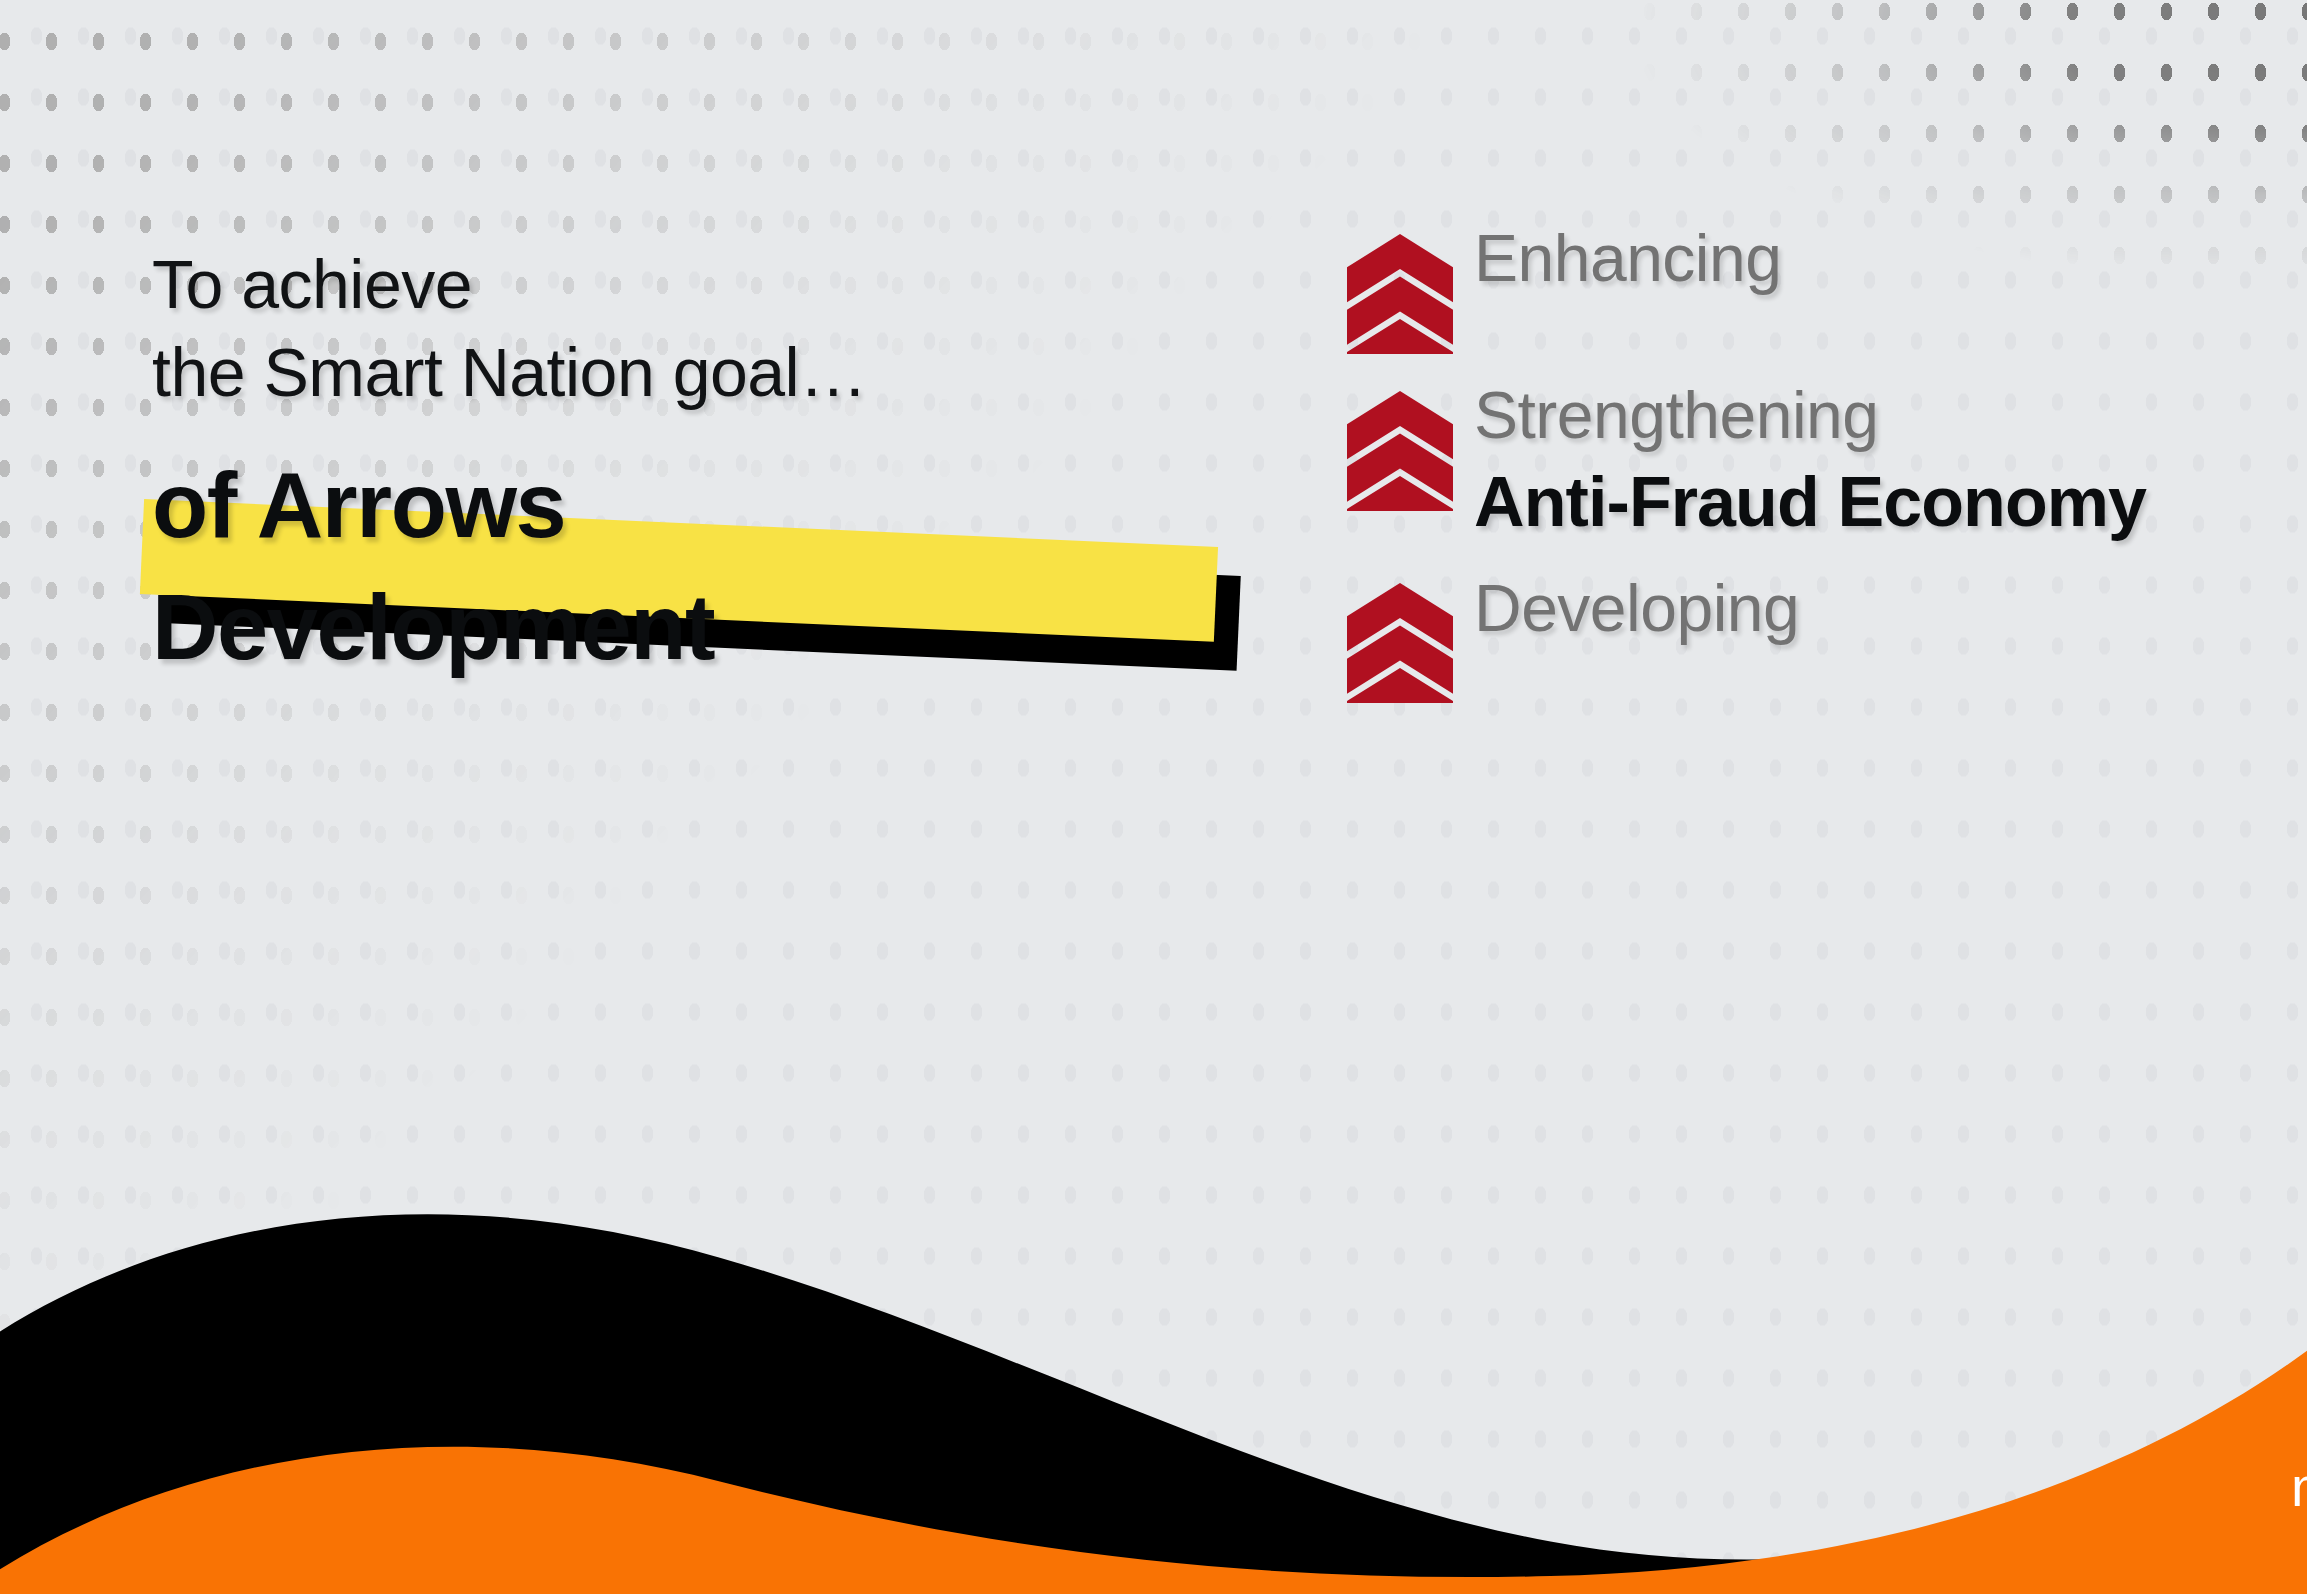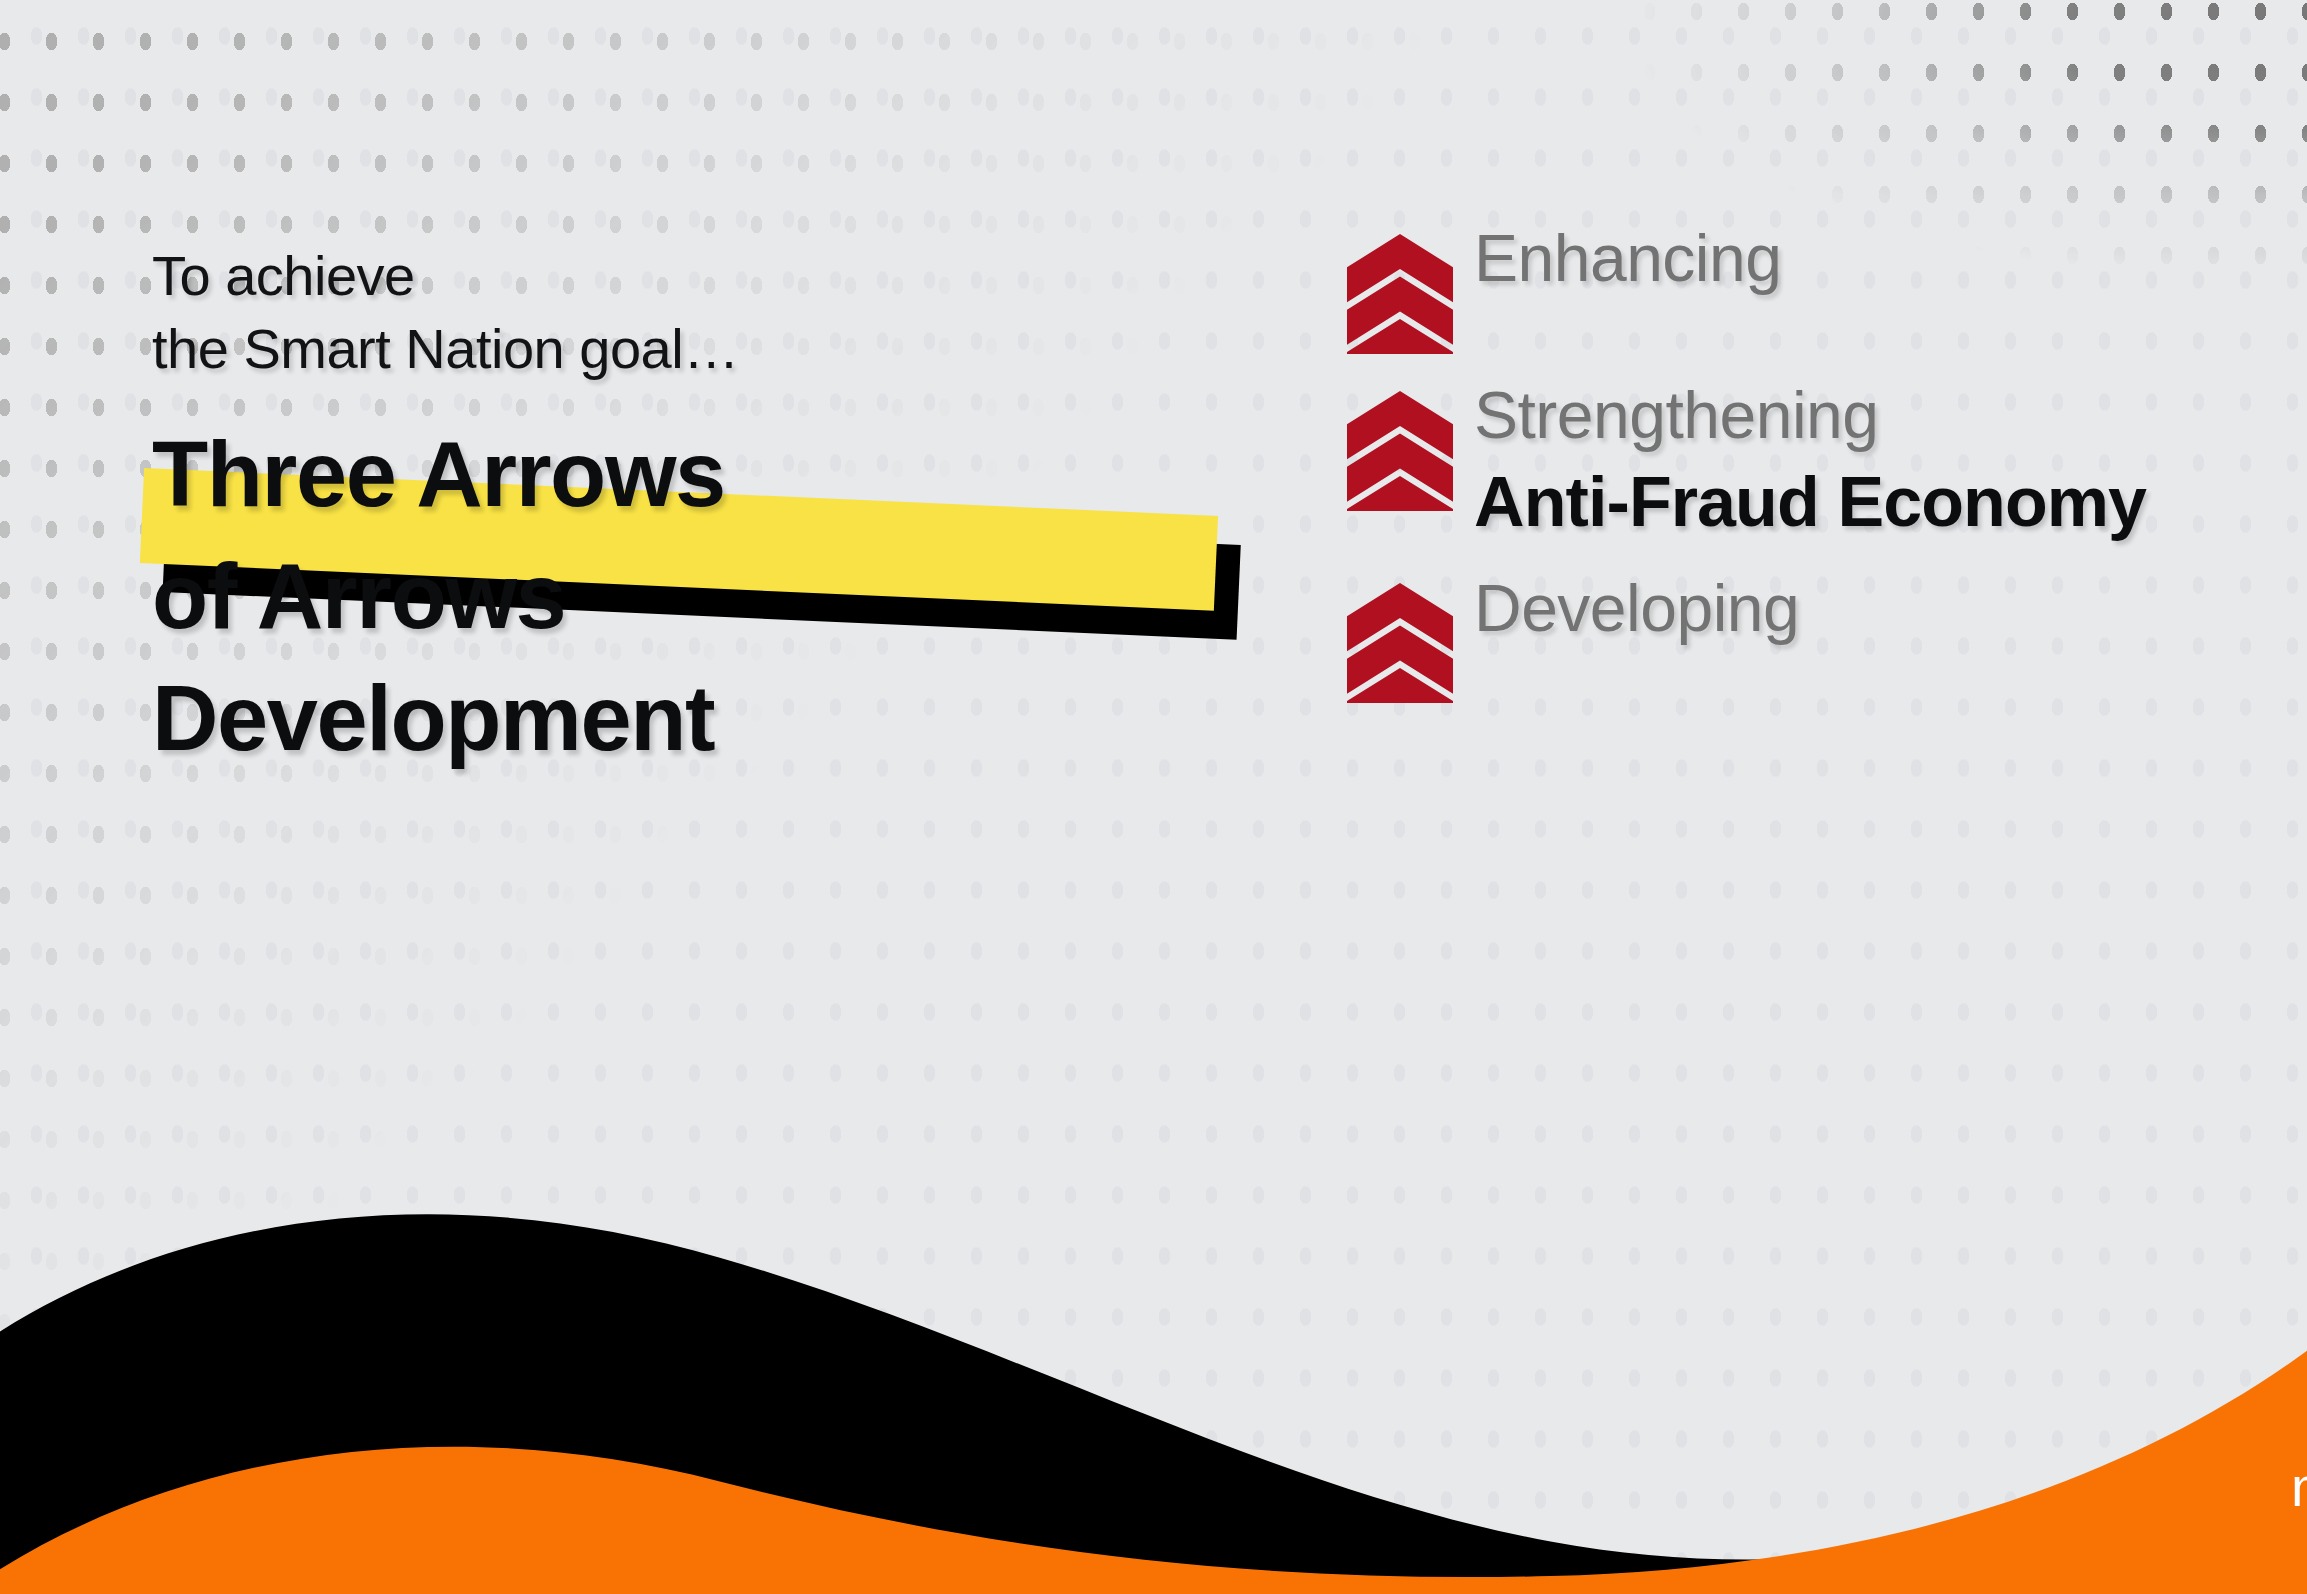--- a/index.html
+++ b/index.html
@@ -55,21 +55,21 @@
   }
 
   
   .left-col {
     position: absolute;
     left: 152px;
     top: 240px;
     width: 1130px;
   }
   .kicker {
-    font-size: 56px;
+    font-size: 68px;
     line-height: 1.30;
     font-weight: 400;
     color: #111315;
     letter-spacing: -0.5px;
     text-shadow: 3.2px 4.2px 4.2px rgba(0,0,0,0.16);
     white-space: nowrap;
   }
   .headline-block {
     position: relative;
     margin-top: 27px;
@@ -188,21 +188,20 @@
     <div>
       <div class="kicker">To achieve</div>
       <div class="kicker">the Smart Nation goal…</div>
     </div>
 
     <div class="headline-block">
       <div class="marker-wrap">
         <div class="marker-shadow"></div>
         <div class="marker-fill"></div>
       </div>
-      <div class="hl-line">Three Arrows</div>
       <div class="hl-line">of Arrows</div>
       <div class="hl-line">Development</div>
     </div>
 
   </div>
 
   <div class="right-col">
 
     <div class="arrow-row">
       <span class="chevrons">

